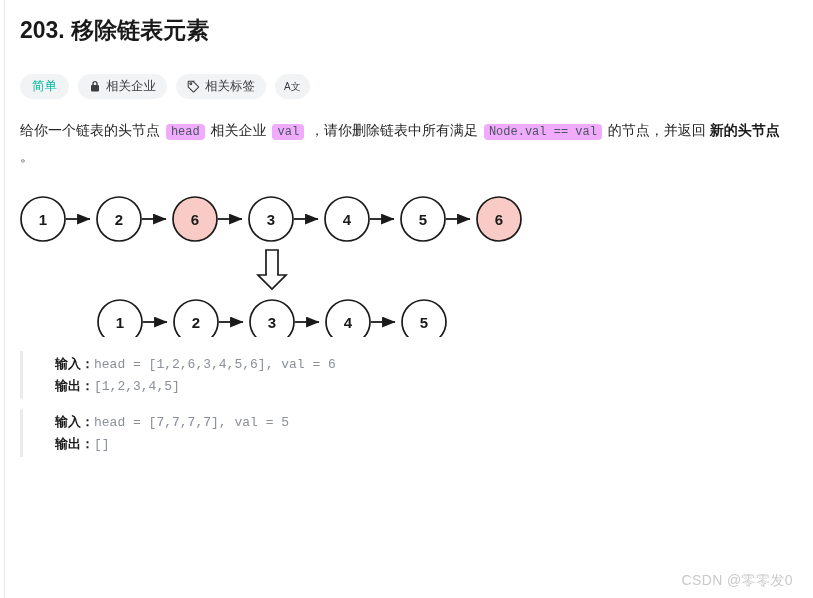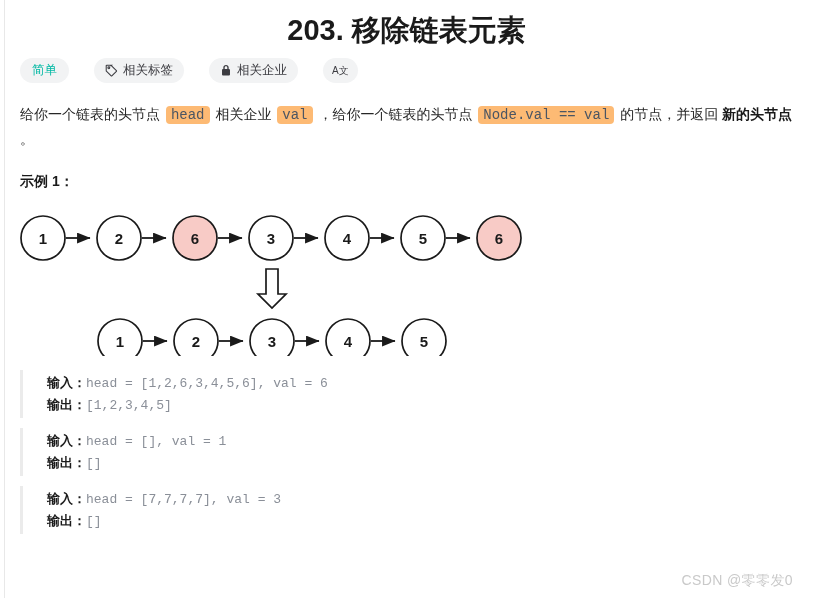--- a/index.html
+++ b/index.html
@@ -25,35 +25,34 @@
   }
   .content {
     position: absolute;
     left: 20px;
     top: 0;
     width: 773px;
   }
 
   
   .title {
-    font-size: 29px;
+    font-size: 23px;
     font-weight: bold;
     color: #1a1a1a;
     letter-spacing: 0px;
     margin: 14px 0 0 0;
     line-height: 32px;
-    text-align: center;
   }
 
   
   .badge-row {
     display: flex;
     align-items: center;
-    gap: 25px;
-    margin-top: 12px;
+    gap: 9px;
+    margin-top: 28px;
   }
   .badge {
     display: inline-flex;
     align-items: center;
     gap: 5px;
     height: 25px;
     padding: 0 11px;
     border-radius: 13px;
     background: #f2f3f4;
     font-size: 12.5px;
@@ -75,44 +74,44 @@
 
   
   .desc {
     margin-top: 19px;
     font-size: 14px;
     line-height: 24px;
     color: #262626;
   }
   code.chip {
     font-family: "Liberation Mono", "DejaVu Sans Mono", monospace;
-    background: #fdba74;
+    background: #f0abfc;
     color: #4b5563;
     border-radius: 4px;
     padding: 1px 5px;
-    font-size: 14px;
+    font-size: 12px;
     margin: 0 2px;
   }
   .desc b { font-weight: bold; color: #1a1a1a; }
 
   
   .ex-head {
     font-size: 14px;
     font-weight: bold;
     color: #1a1a1a;
     margin-top: 22px;
   }
 
   
   .diagram { margin-top: 10px; }
 
   
   pre.io {
     margin: 10px 0 0 0;
-    padding: 2px 0 2px 24px;
+    padding: 2px 0 2px 32px;
     border-left: 3px solid #ebebeb;
     font-family: "Liberation Mono", "DejaVu Sans Mono", monospace;
     font-size: 13px;
     line-height: 21px;
     color: #8a8f98;
     background: transparent;
   }
   pre.io .lbl {
     font-family: "Liberation Sans", "DejaVu Sans", sans-serif;
     font-weight: bold;
@@ -140,47 +139,46 @@
   <h1 class="title">203. 移除链表元素</h1>
 
   <div class="badge-row">
 
     <span class="badge difficulty">
       <span>简单</span>
     </span>
 
     <span class="badge">
       <span>
+        <svg width="12" height="13" viewBox="0 0 14 16" fill="#3c3c41">
+          <path d="M7 1.2c-2.0 0-3.3 1.45-3.3 3.2v1.6h1.7V4.4c0-.95.6-1.6 1.6-1.6s1.6.65 1.6 1.6v1.6h1.7V4.4C10.3 2.65 9.0 1.2 7 1.2z"></path>
+          <rect x="2.1" y="6.2" width="9.8" height="8.1" rx="1.3"></rect>
+        </svg>
+      </span>
+      <span>相关企业</span>
+    </span>
+
+    <span class="badge">
+      <span>
         <svg width="13" height="13" viewBox="0 0 16 16" fill="none" stroke="#3c3c41" stroke-width="1.3">
           <path d="M8.2 1.6H2.1a.6.6 0 0 0-.6.6v6.1c0 .16.06.31.18.43l5.9 5.9a.6.6 0 0 0 .85 0l5.6-5.6a.6.6 0 0 0 0-.85l-5.9-5.9a.6.6 0 0 0-.43-.18z"></path>
           <circle cx="4.7" cy="4.7" r="1.15"></circle>
         </svg>
       </span>
       <span>相关标签</span>
     </span>
 
-    <span class="badge">
-      <span>
-        <svg width="12" height="13" viewBox="0 0 14 16" fill="#3c3c41">
-          <path d="M7 1.2c-2.0 0-3.3 1.45-3.3 3.2v1.6h1.7V4.4c0-.95.6-1.6 1.6-1.6s1.6.65 1.6 1.6v1.6h1.7V4.4C10.3 2.65 9.0 1.2 7 1.2z"></path>
-          <rect x="2.1" y="6.2" width="9.8" height="8.1" rx="1.3"></rect>
-        </svg>
-      </span>
-      <span>相关企业</span>
-    </span>
-
     <span class="badge square">
       <span>A文</span>
     </span>
 
   </div>
 
-  <p class="desc"><span>给你一个链表的头节点 </span><code class="chip">head</code><span> 相关企业 </span><code class="chip">val</code><span> ，给你一个链表的头节点 </span><code class="chip">Node.val == val</code><span> 的节点，并返回 </span><b>新的头节点</b><span> 。</span></p>
-
-  <div class="ex-head">示例 1：</div>
+  <p class="desc"><span>给你一个链表的头节点 </span><code class="chip">head</code><span> 相关企业 </span><code class="chip">val</code><span> ，请你删除链表中所有满足 </span><code class="chip">Node.val == val</code><span> 的节点，并返回 </span><b>新的头节点</b><span> 。</span></p>
+
 
   <div class="diagram">
     <svg id="ll-svg" width="540" height="155" viewBox="0 0 540 155">
         <defs>
           <marker id="ah" markerWidth="8" markerHeight="8" refX="7.2" refY="3" orient="auto" markerUnits="strokeWidth">
             <path d="M0,0 L7.5,3 L0,6 Z" fill="#1a1a1a"></path>
           </marker>
         </defs>
         <circle cx="23" cy="37" r="22" fill="#ffffff" stroke="#1a1a1a" stroke-width="1.7"></circle>
         <text x="23" y="42.5" text-anchor="middle" font-family="&quot;Liberation Sans&quot;, sans-serif" font-size="15" font-weight="bold" fill="#1a1a1a">1</text>
@@ -217,22 +215,20 @@
         <line x1="351" y1="140" x2="375" y2="140" stroke="#1a1a1a" stroke-width="1.8" marker-end="url(#ah)"></line>
         <circle cx="404" cy="140" r="22" fill="#ffffff" stroke="#1a1a1a" stroke-width="1.7"></circle>
         <text x="404" y="145.5" text-anchor="middle" font-family="&quot;Liberation Sans&quot;, sans-serif" font-size="15" font-weight="bold" fill="#1a1a1a">5</text>
       </svg>
   </div>
 
   <pre class="io"><span class="lbl">输入：</span><span>head = [1,2,6,3,4,5,6], val = 6</span>
 <span class="lbl">输出：</span><span>[1,2,3,4,5]</span></pre>
 
 
-  <pre class="io"><span class="lbl">输入：</span><span>head = [], val = 1</span>
+
+
+  <pre class="io"><span class="lbl">输入：</span><span>head = [7,7,7,7], val = 5</span>
 <span class="lbl">输出：</span><span>[]</span></pre>
 
-
-  <pre class="io"><span class="lbl">输入：</span><span>head = [7,7,7,7], val = 3</span>
-<span class="lbl">输出：</span><span>[]</span></pre>
-
 </div>
 
 <div class="watermark">CSDN @零零发0</div>
 
 </body></html>

